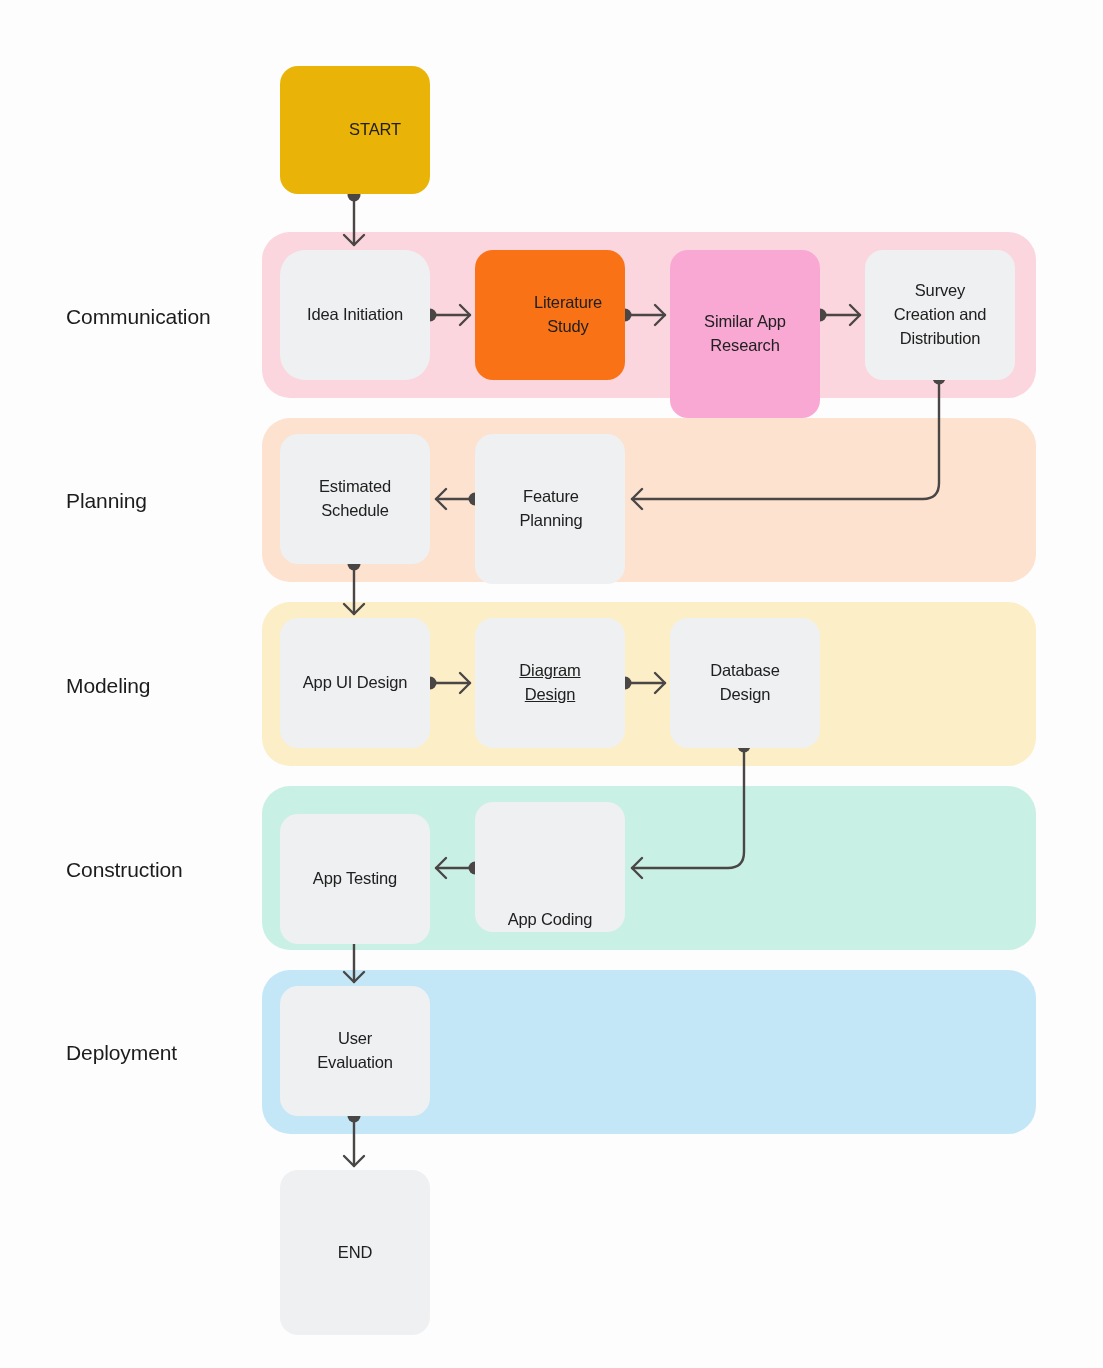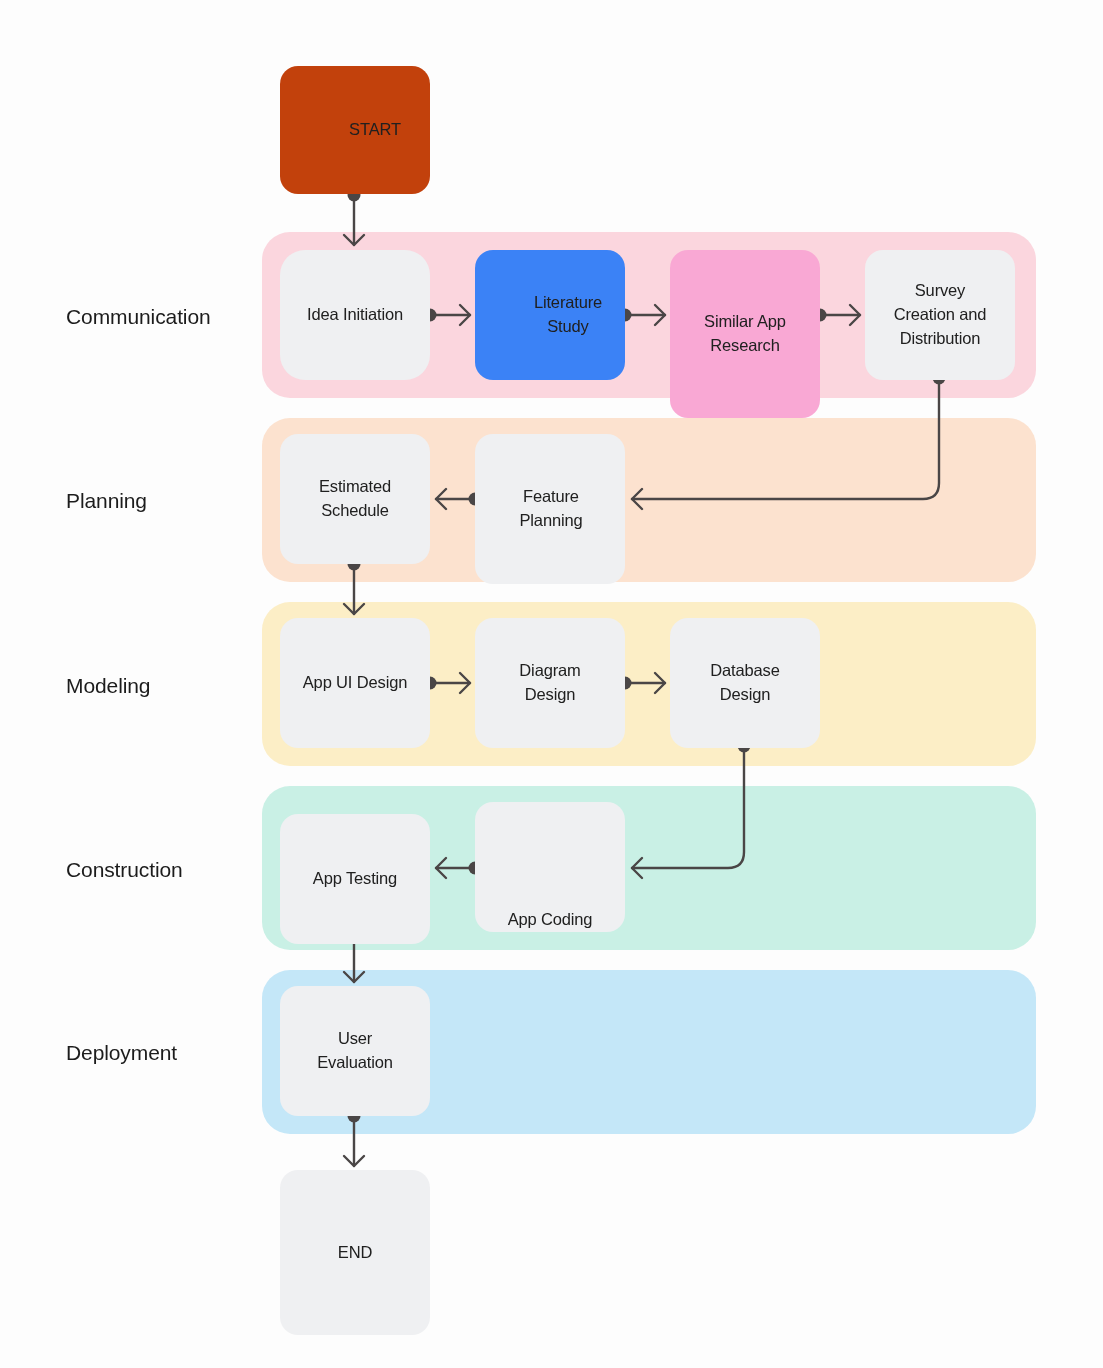--- a/index.html
+++ b/index.html
@@ -135,21 +135,21 @@
 <div class="phase-label" style="left: 66px; top: 306px;">Communication</div>
     <div class="phase-label" style="left: 66px; top: 490px;">Planning</div>
     <div class="phase-label" style="left: 66px; top: 675px;">Modeling</div>
     <div class="phase-label" style="left: 66px; top: 859px;">Construction</div>
     <div class="phase-label" style="left: 66px; top: 1042px;">Deployment</div>
     <div class="node" style="left: 280px; top: 250px; width: 150px; height: 130px; background: rgb(239, 240, 242); border-radius: 25px;">
       <div>
         <span>Idea Initiation</span>
       </div>
     </div>
-    <div class="node" style="left: 475px; top: 250px; width: 150px; height: 130px; background: #3b82f6; padding-left: 44px;">
+    <div class="node" style="left: 475px; top: 250px; width: 150px; height: 130px; background: #f97316; padding-left: 44px;">
       <div>
         <span>Literature</span>
         <span>Study</span>
       </div>
     </div>
     <div class="node" style="left: 670px; top: 250px; width: 150px; height: 168px; background: #f9a8d4;">
       <div>
         <span>Similar App</span>
         <span>Research</span>
       </div>
@@ -171,21 +171,21 @@
       <div>
         <span>Feature</span>
         <span>Planning</span>
       </div>
     </div>
     <div class="node" style="left: 280px; top: 618px; width: 150px; height: 130px; background: rgb(239, 240, 242);">
       <div>
         <span>App UI Design</span>
       </div>
     </div>
-    <div class="node" style="left: 475px; top: 618px; width: 150px; height: 130px; background: rgb(239, 240, 242);">
+    <div class="node" style="left: 475px; top: 618px; width: 150px; height: 130px; background: rgb(239, 240, 242); text-decoration: underline;">
       <div>
         <span>Diagram</span>
         <span>Design</span>
       </div>
     </div>
     <div class="node" style="left: 670px; top: 618px; width: 150px; height: 130px; background: rgb(239, 240, 242);">
       <div>
         <span>Database</span>
         <span>Design</span>
       </div>
@@ -199,19 +199,19 @@
       <div>
         <span>App Coding</span>
       </div>
     </div>
     <div class="node" style="left: 280px; top: 986px; width: 150px; height: 130px; background: rgb(239, 240, 242);">
       <div>
         <span>User</span>
         <span>Evaluation</span>
       </div>
     </div>
-    <div class="node" style="left: 280px; top: 66px; width: 150px; height: 128px; background: #c2410c; padding-left: 48px;">
+    <div class="node" style="left: 280px; top: 66px; width: 150px; height: 128px; background: #eab308; padding-left: 48px;">
       <span>START</span>
     </div>
     <div class="node" style="left: 280px; top: 1170px; width: 150px; height: 165px; background: rgb(239, 240, 242);">
       <span>END</span>
     </div>
   </div>
 
 </body></html>

